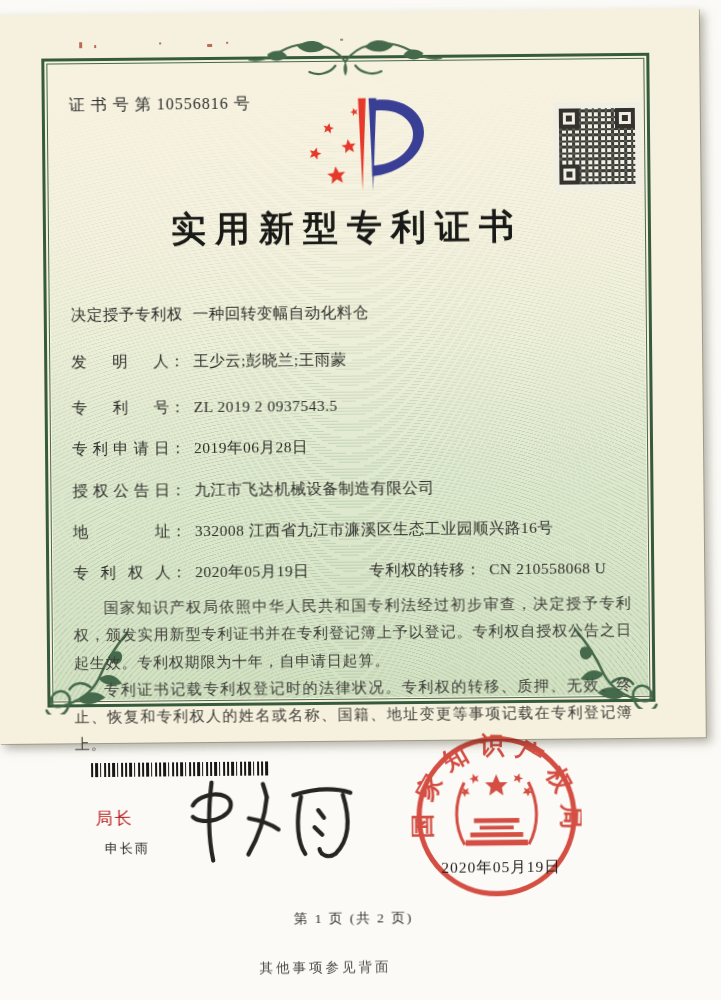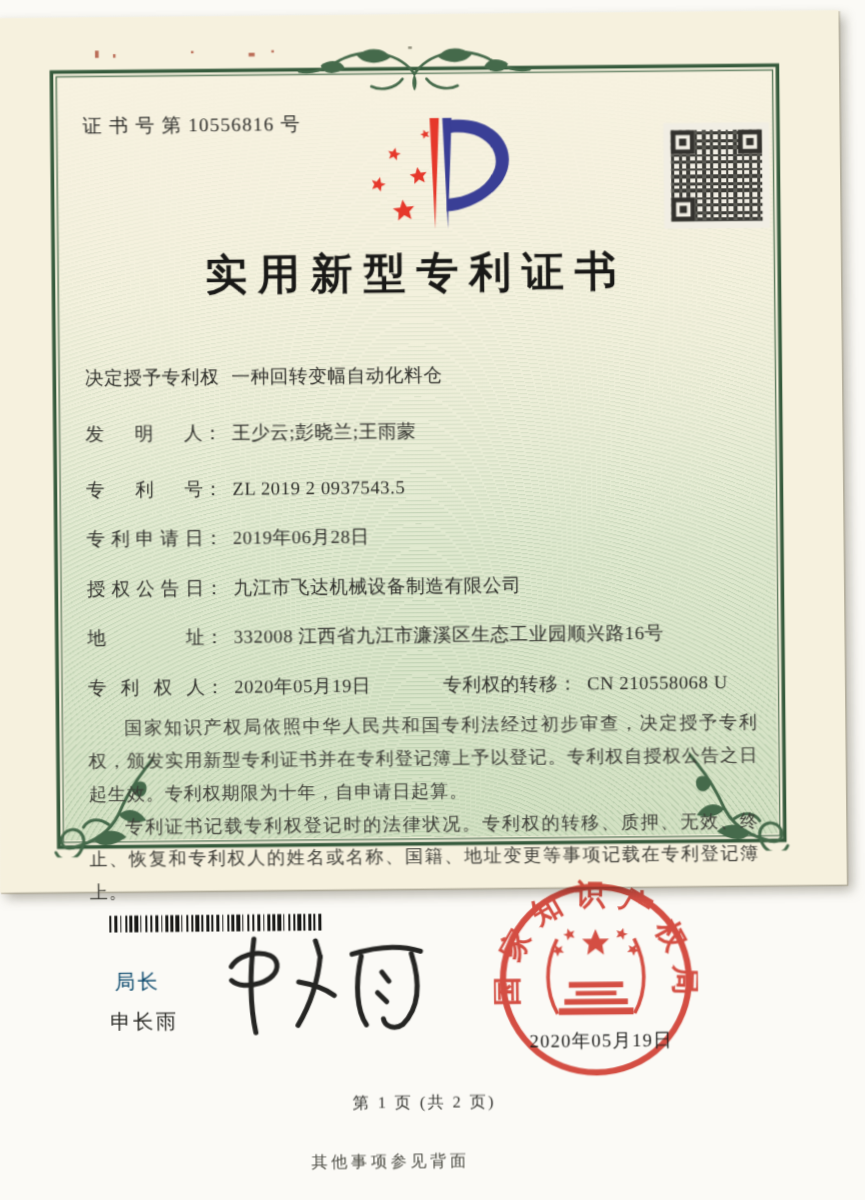--- a/index.html
+++ b/index.html
@@ -65,22 +65,22 @@
   .body-text { position:absolute; left:24px; width:558px; top:534px;
     font-size:15px; line-height:1.82; color:#3c3c36; letter-spacing:.8px;
     text-align:justify; }
   .body-text p { text-indent:2em; margin:0; }
 
   
   .barcode { position:absolute; left:40px; top:702px; width:178px; height:14px;
     background:repeating-linear-gradient(90deg,
       #171715 0 2px, transparent 2px 4px, #171715 4px 7px, transparent 7px 9px,
       #171715 9px 10px, transparent 10px 13px, #171715 13px 15px, transparent 15px 17px); }
-  .director-title { position:absolute; left:44px; top:746px; font-size:17px; color:#0c4a6e; letter-spacing:2px; }
-  .director-name  { position:absolute; left:40px; top:779px; font-size:17px; color:#2a2a26; letter-spacing:2px; }
+  .director-title { position:absolute; left:44px; top:746px; font-size:17px; color:#b91c1c; letter-spacing:2px; }
+  .director-name  { position:absolute; left:53px; top:779px; font-size:13px; color:#2a2a26; letter-spacing:2px; }
   .signature { position:absolute; left:128px; top:712px; width:190px; height:102px; }
 
   .seal { position:absolute; left:360px; top:674px; width:170px; height:170px;
     opacity:.9; mix-blend-mode:multiply; }
   .seal-date { position:absolute; left:368px; top:800px; width:162px;
     text-align:center; font-size:15.5px; color:#1e1e1c; letter-spacing:1px; z-index:3; }
 
   .page-footer { position:absolute; left:0; right:0; top:851px; text-align:center;
     font-size:13.5px; color:#30302c; letter-spacing:2px; }
 

